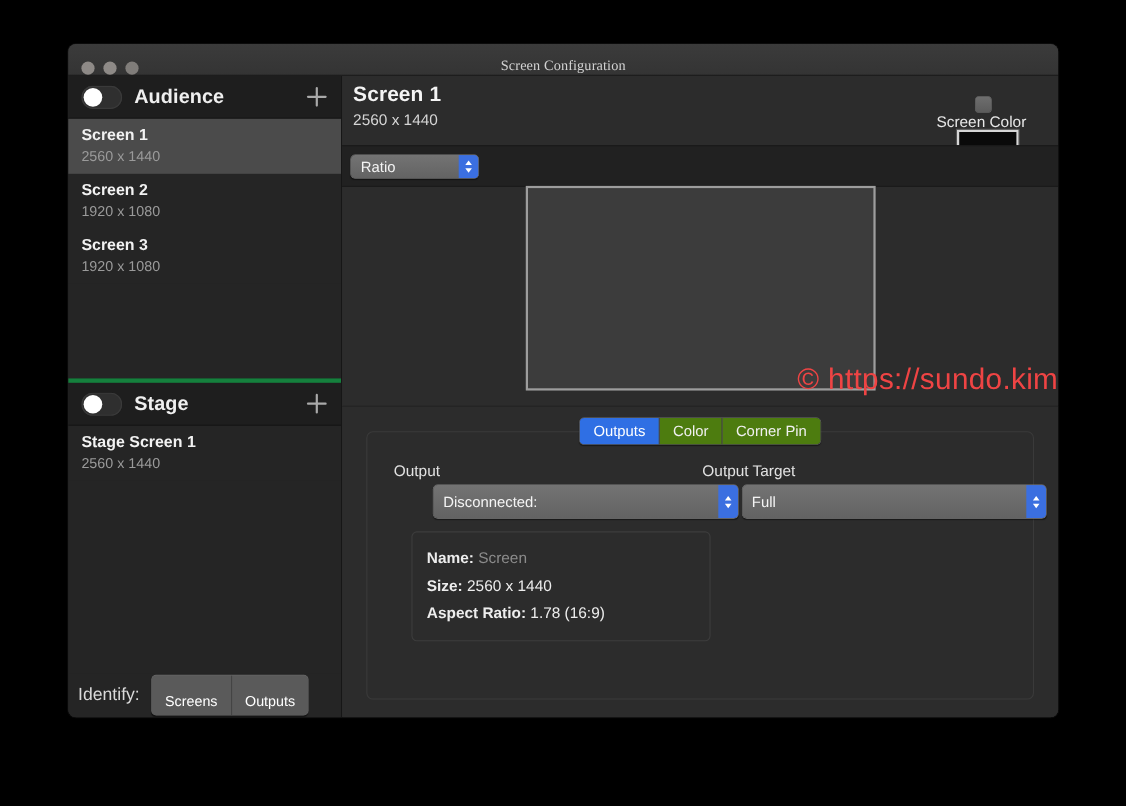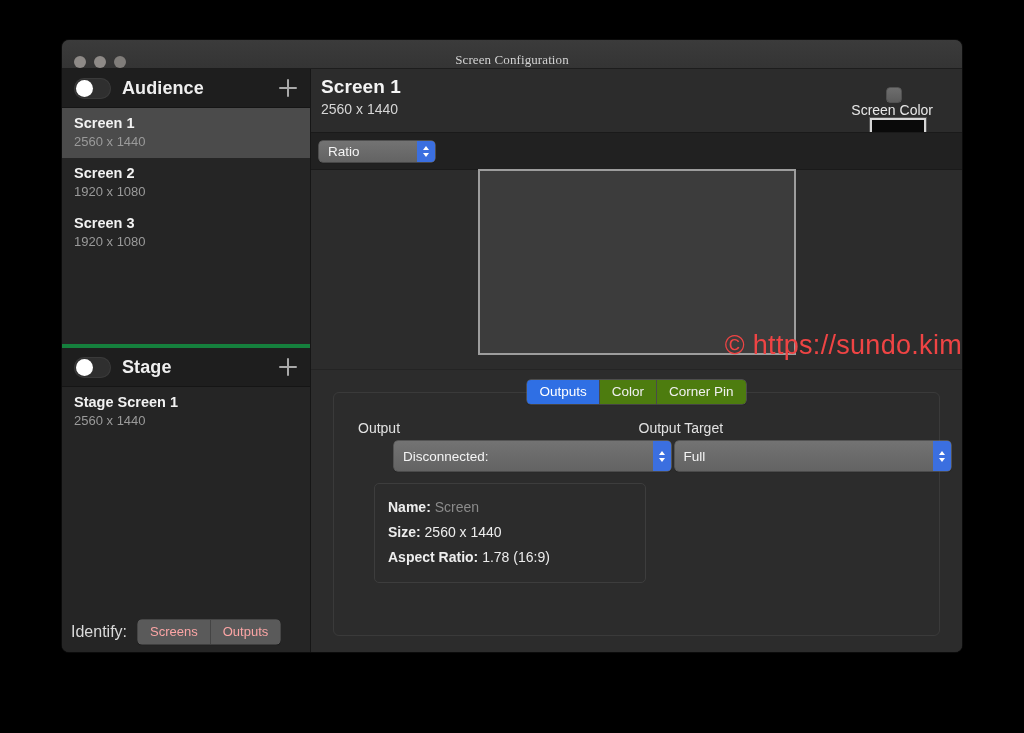--- a/index.html
+++ b/index.html
@@ -172,22 +172,22 @@
   }
   .seg {
     display: flex;
     border-radius: 4px;
     overflow: hidden;
     background: #5a5a5a;
     box-shadow: 0 0 0 0.5px #6a6a6a, 0 1px 1px rgba(0,0,0,0.5);
   }
   .seg-btn {
     font-size: 13px;
-    color: #fca5a5;
-    padding: 4px 12px 5px 12px;
+    color: #ffffff;
+    padding: 16px 12px 5px 12px;
     background: #5a5a5a;
     cursor: default;
   }
   .seg-btn + .seg-btn { border-left: 1px solid #444; }
 
   
   .main {
     flex: 1;
     min-width: 0;
     background: #2c2c2c;

